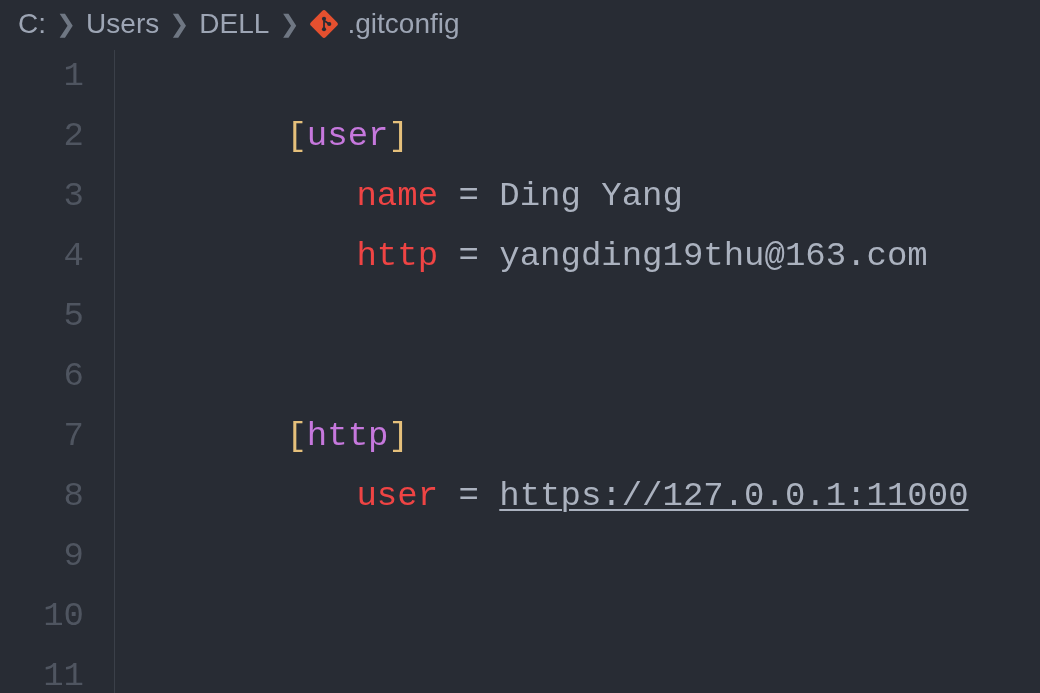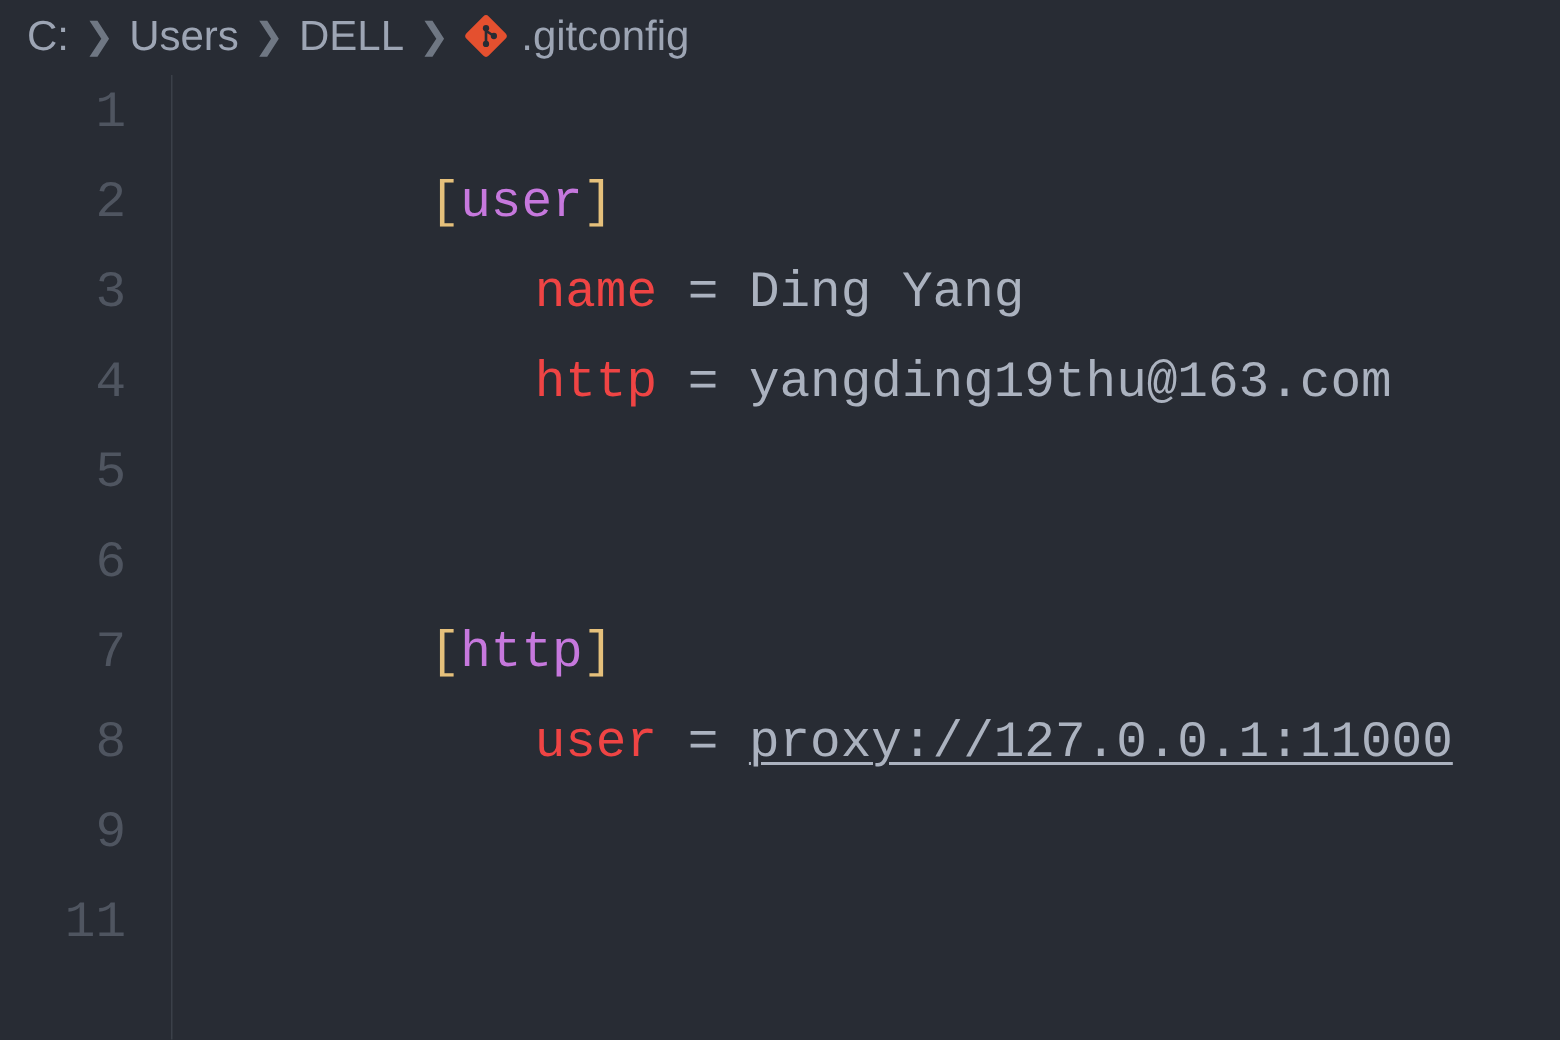--- a/index.html
+++ b/index.html
@@ -102,20 +102,21 @@
   <div class="gutter">
     <div>1</div>
     <div>2</div>
     <div>3</div>
     <div>4</div>
     <div>5</div>
     <div>6</div>
     <div>7</div>
     <div>8</div>
     <div>9</div>
+    <div>10</div>
     <div>11</div>
   </div>
 
   <div class="ruler">
     <div></div>
       <div></div>
       <div></div>
       <div></div>
       <div></div>
       <div></div>
@@ -144,21 +145,21 @@
 
 
 
     <div class="line"></div>
 
     <div class="line">
       <span class="br-delim">[</span><span class="sect">http</span><span class="br-delim">]</span>
     </div>
 
     <div class="line">
-      <span class="indent"></span><span class="key">user</span><span class="eq"> = </span><span class="url">proxy://127.0.0.1:11000</span>
+      <span class="indent"></span><span class="key">user</span><span class="eq"> = </span><span class="url">https://127.0.0.1:11000</span>
     </div>
 
 
     <div class="line">
       <span class="indent"></span>
     </div>
 
   </div>
 </div>
 

